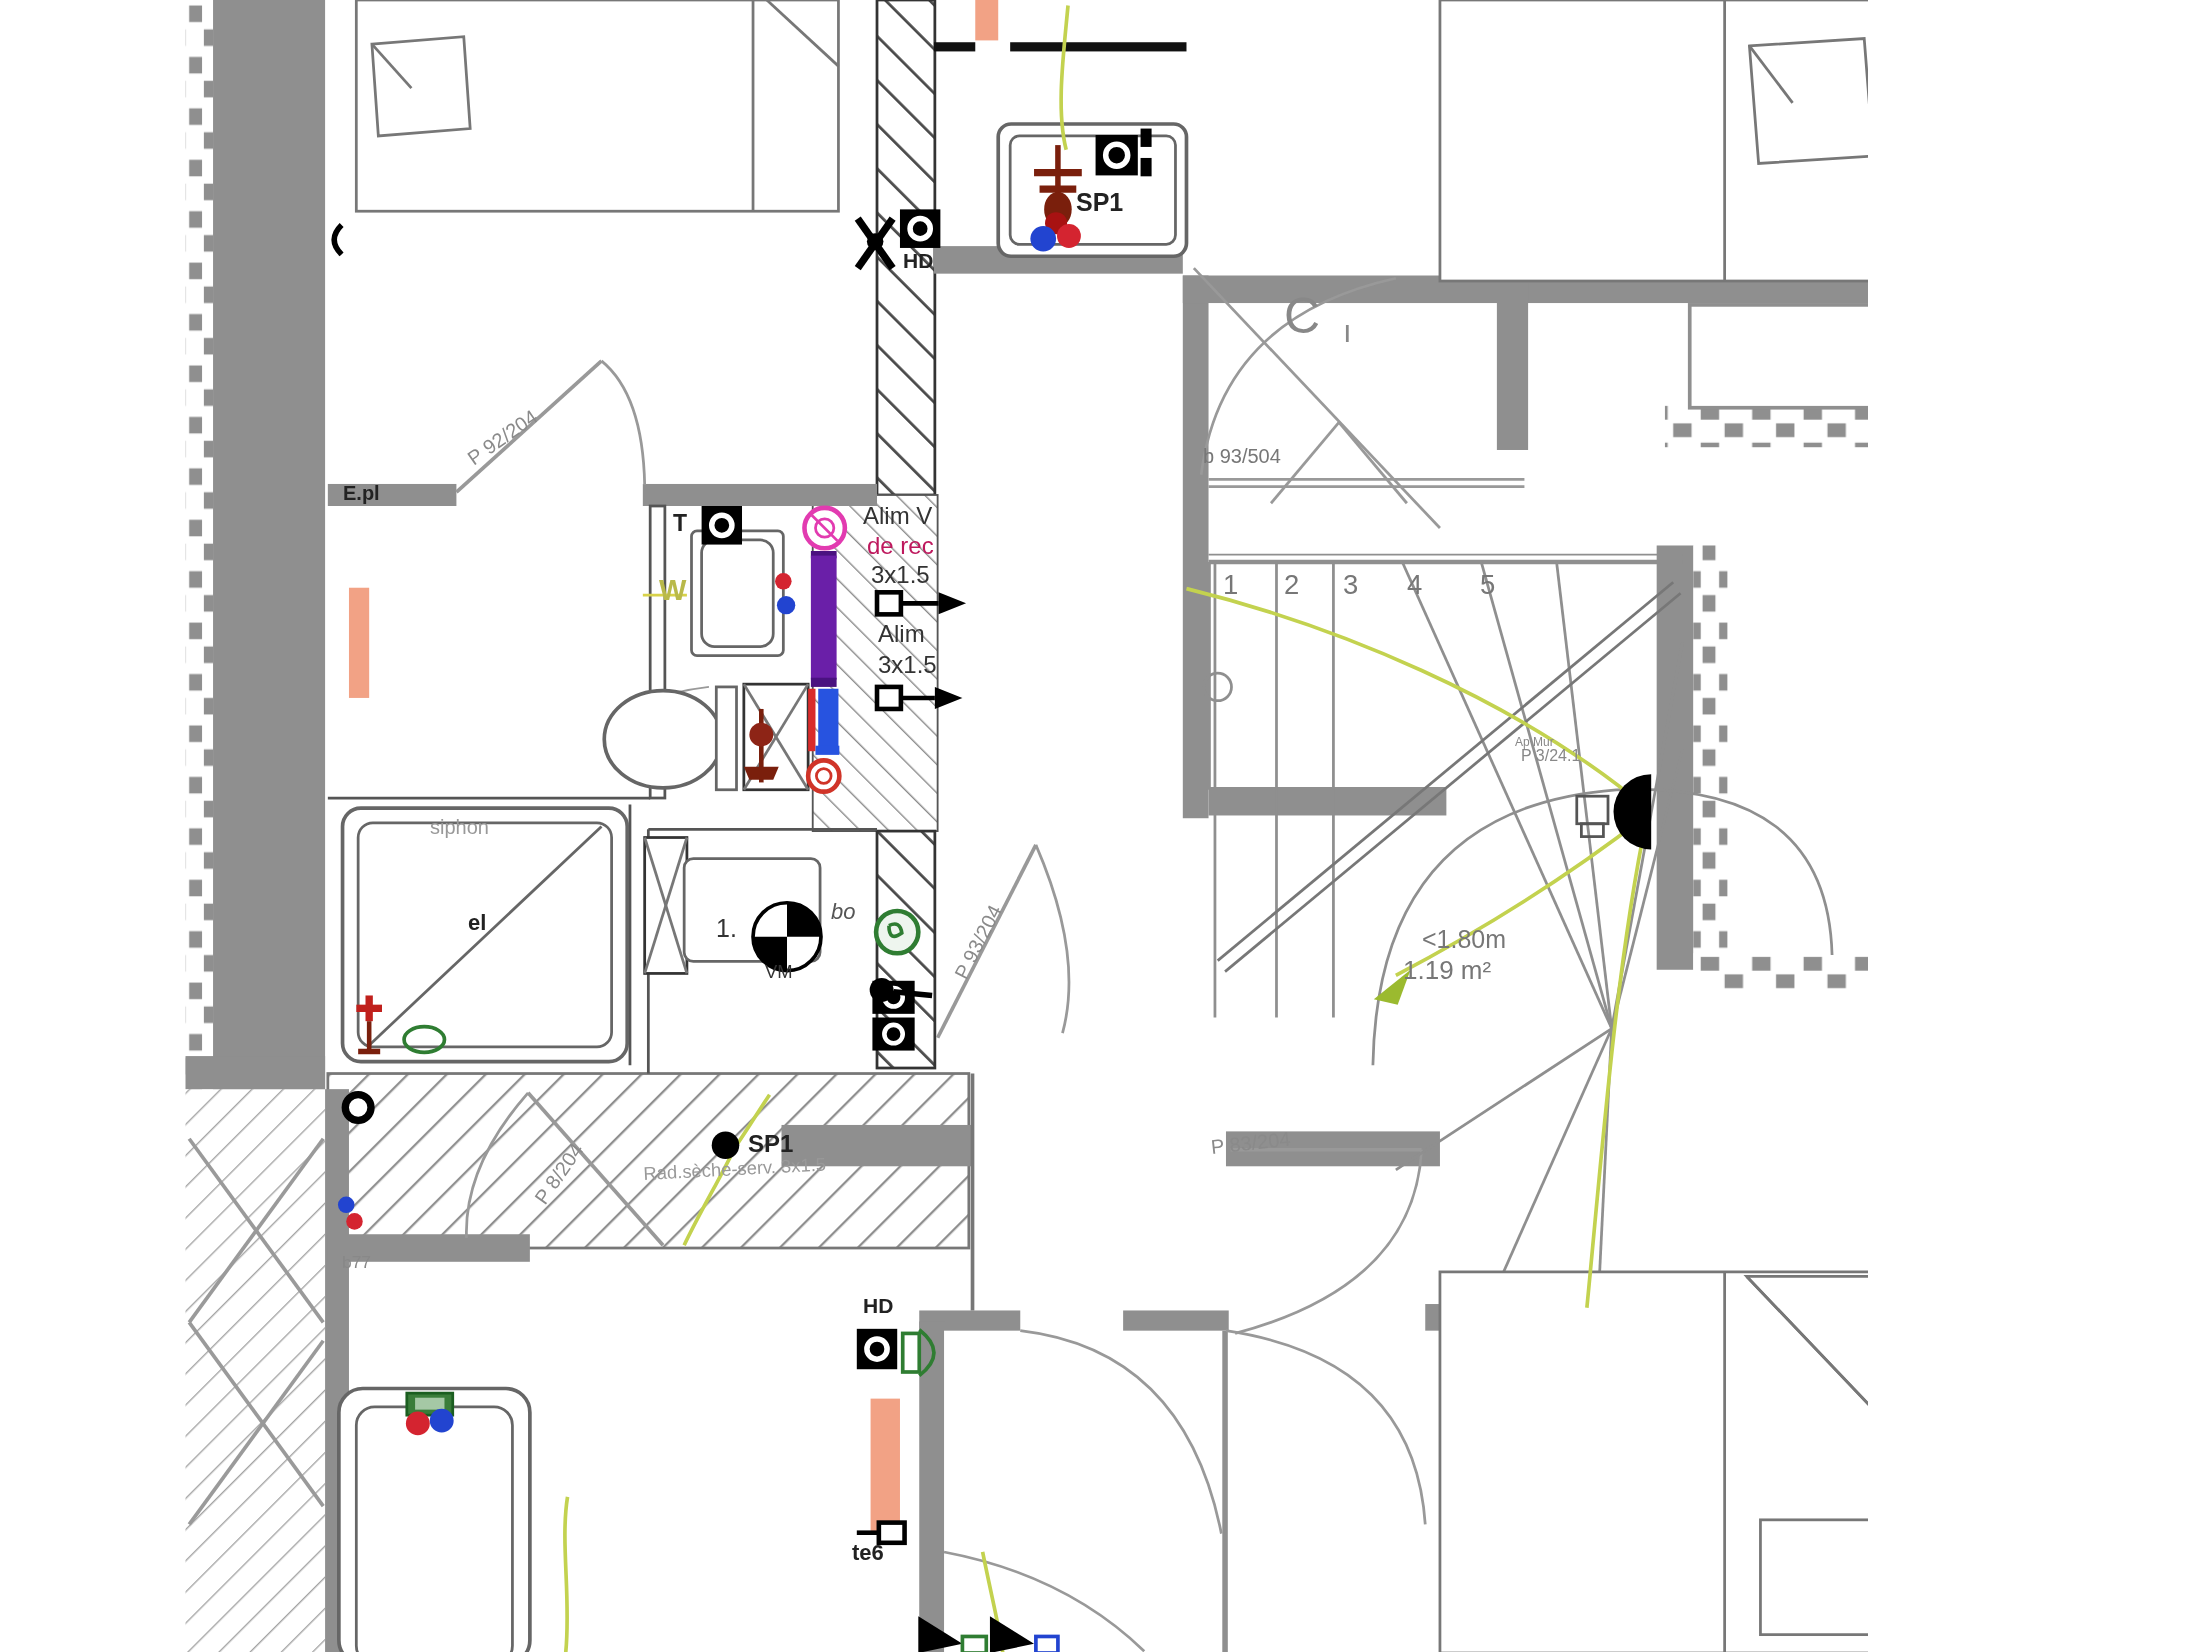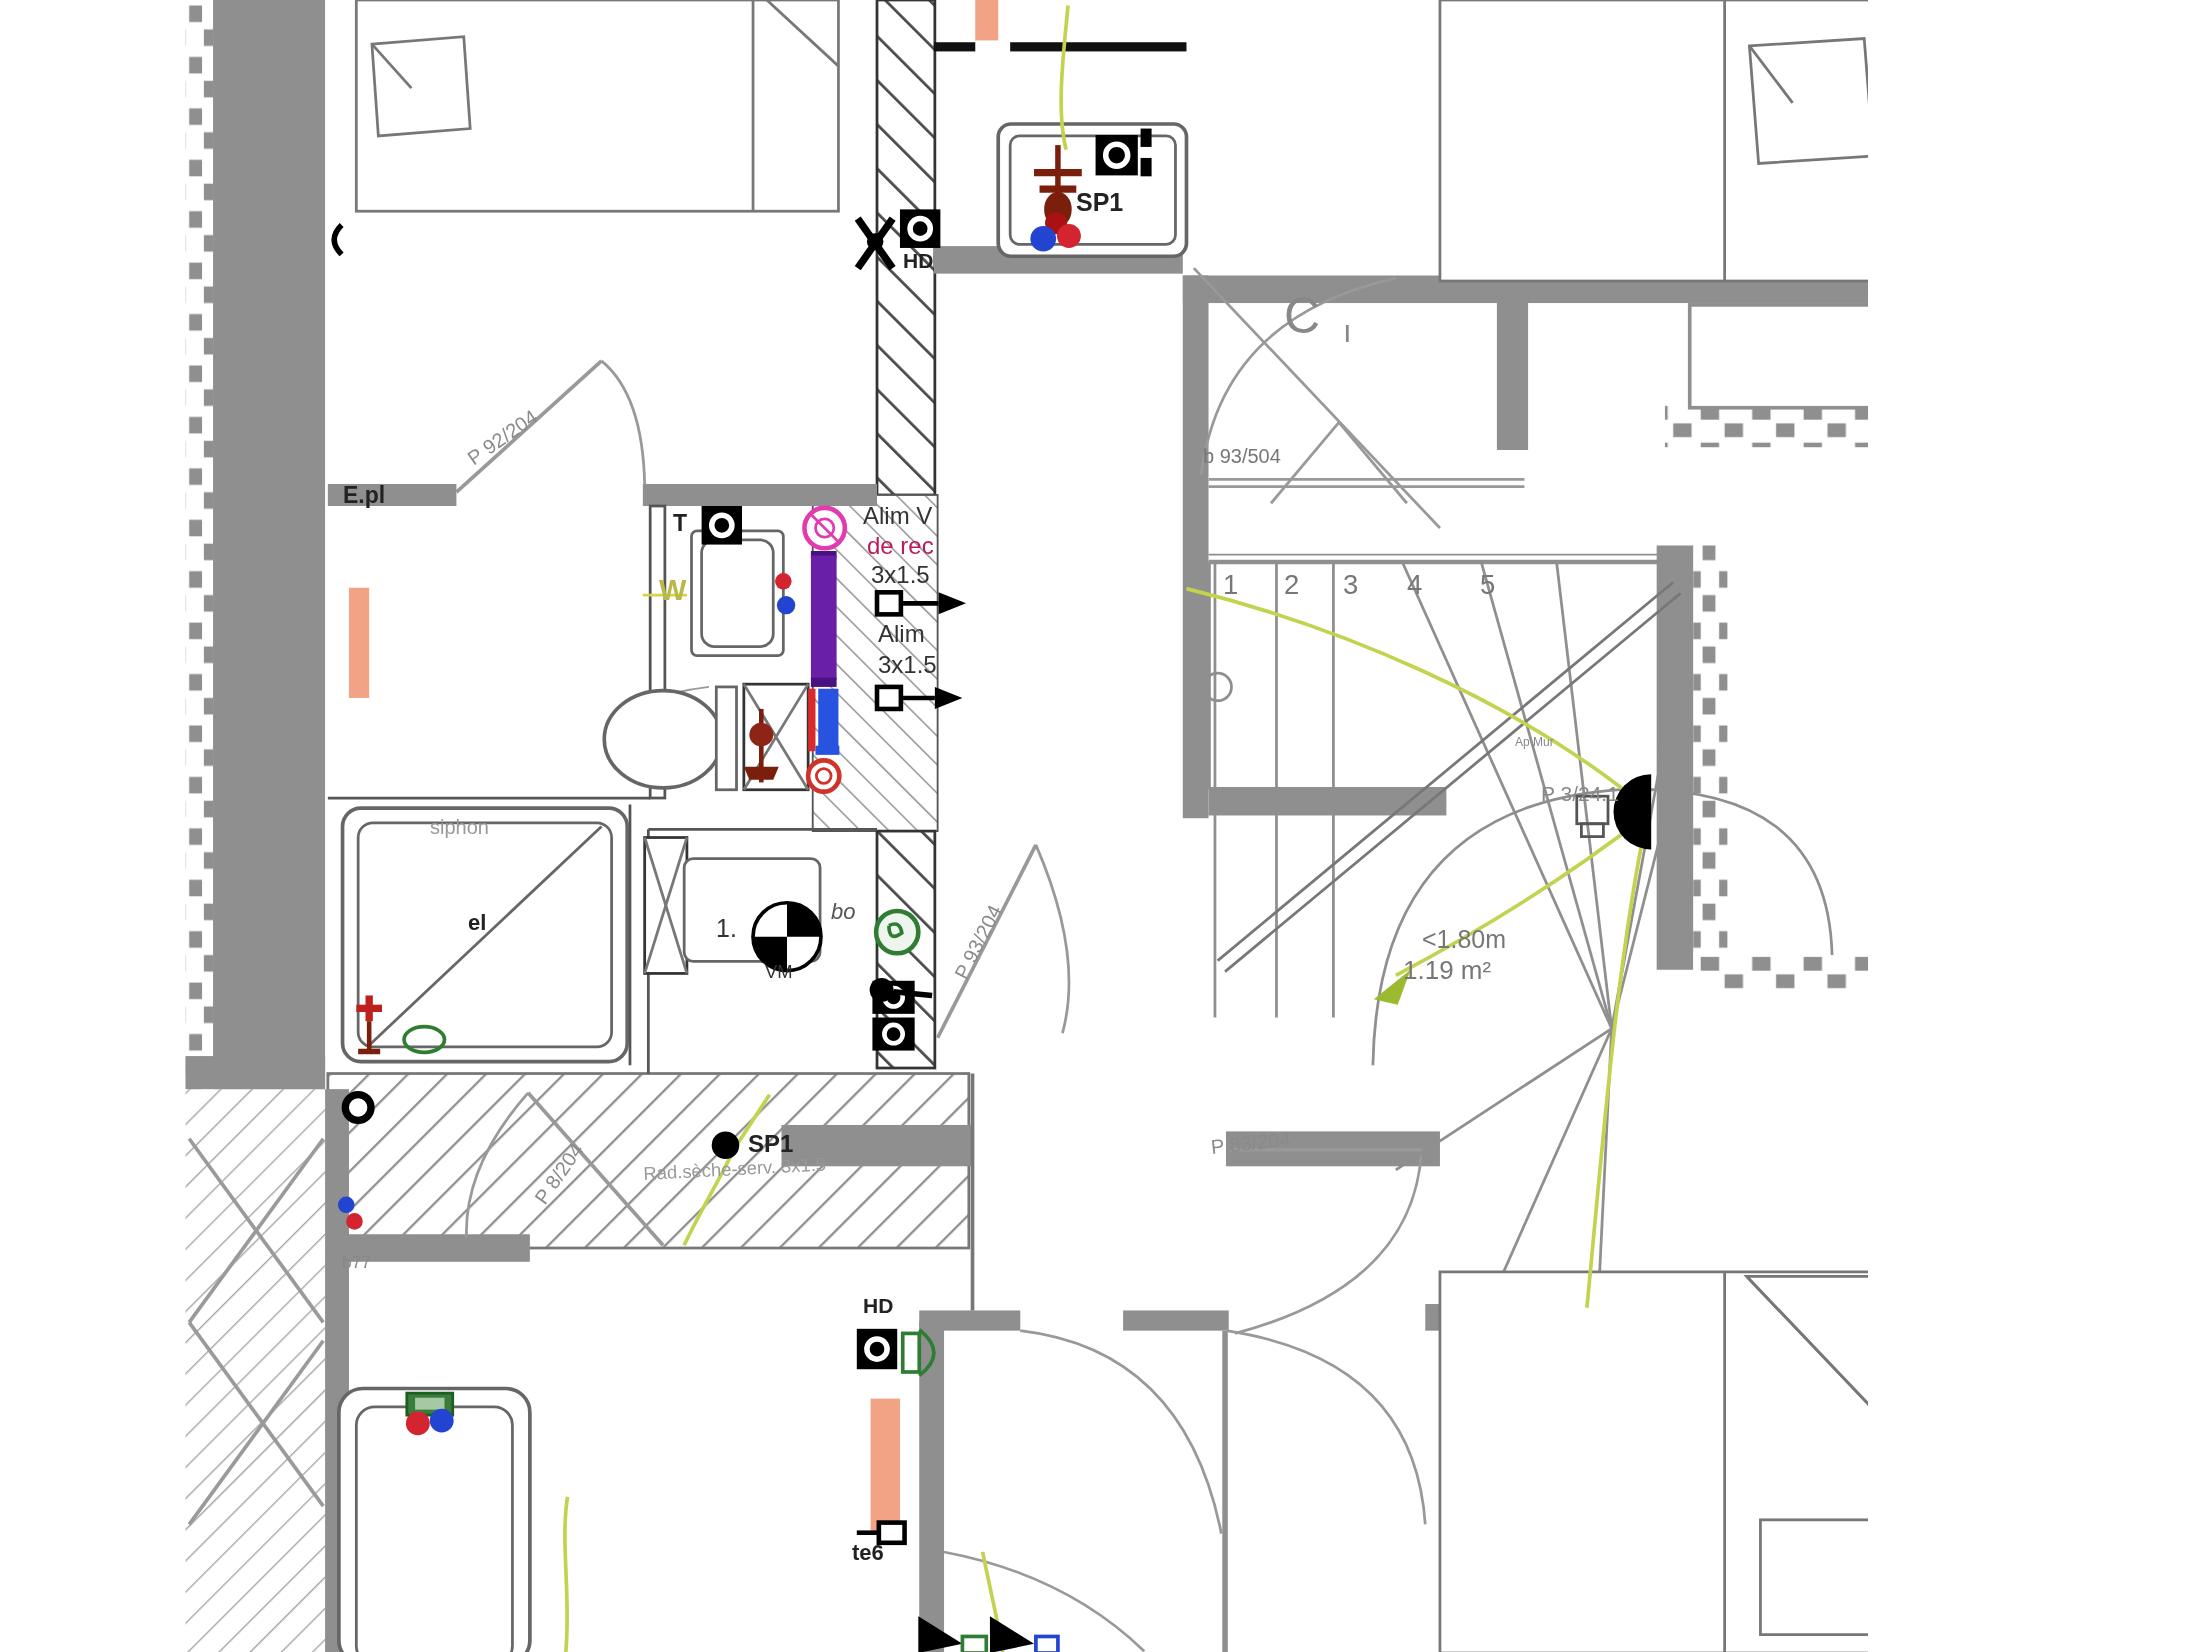--- a/index.html
+++ b/index.html
@@ -370,21 +370,21 @@
 
 <div class="lbl dark bold" style="left:1076px;top:189px;font-size:25px;">SP1</div>
 <div class="lbl dark bold" style="left:903px;top:250px;font-size:21px;">HD</div>
 
 <div class="lbl" style="left:863px;top:503px;font-size:24px;color:#333;">Alim V</div>
 <div class="lbl" style="left:867px;top:533px;font-size:24px;color:#be185d;">de rec</div>
 <div class="lbl" style="left:871px;top:562px;font-size:24px;color:#333;">3x1.5</div>
 <div class="lbl" style="left:878px;top:621px;font-size:24px;color:#333;">Alim</div>
 <div class="lbl" style="left:878px;top:652px;font-size:24px;color:#333;">3x1.5</div>
 
-<div class="lbl dark bold" style="left:343px;top:483px;font-size:23px;">E.pl</div>
+<div class="lbl dark bold" style="left:343px;top:483px;font-size:20px;">E.pl</div>
 <div class="lbl rot" style="left:464px;top:452px;font-size:20px;transform:rotate(-35deg);">P 92/204</div>
 <div class="lbl rot" style="left:531px;top:1196px;font-size:20px;transform:rotate(-55deg);">P 8/204</div>
 <div class="lbl rot" style="left:951px;top:973px;font-size:20px;transform:rotate(-63deg);">P 93/204</div>
 <div class="lbl rot" style="left:1210px;top:1137px;font-size:20px;transform:rotate(-6deg);">P 83/204</div>
 <div class="lbl" style="left:1203px;top:446px;font-size:20px;color:#777;">b 93/504</div>
 
 <div class="lbl" style="left:1284px;top:290px;font-size:50px;color:#888;">C</div>
 <div class="lbl" style="left:1343px;top:316px;font-size:31px;color:#888;">ı</div>
 
 <div class="lbl" style="left:388px;top:817px;font-size:20px;color:#999;margin-left:42px;">siphon</div>
@@ -392,21 +392,21 @@
 <div class="lbl dark bold" style="left:673px;top:511px;font-size:23px;">T</div>
 <div class="lbl bold" style="left:659px;top:575px;font-size:29px;color:#b9b94a;">W</div>
 
 <div class="lbl" style="left:1223px;top:571px;font-size:27.5px;color:#777;">1</div>
 <div class="lbl" style="left:1284px;top:571px;font-size:27.5px;color:#777;">2</div>
 <div class="lbl" style="left:1343px;top:571px;font-size:27.5px;color:#777;">3</div>
 <div class="lbl" style="left:1407px;top:571px;font-size:27.5px;color:#777;">4</div>
 <div class="lbl" style="left:1480px;top:571px;font-size:27.5px;color:#777;">5</div>
 
 <div class="lbl" style="left:1515px;top:736px;font-size:12px;color:#888;">Ap Mur</div>
-<div class="lbl" style="left:1521px;top:783px;font-size:21px;color:#888;margin-left:20px;">P 3/24.1</div>
+<div class="lbl" style="left:1521px;top:748px;font-size:16px;color:#888;">P 3/24.1</div>
 
 <div class="lbl" style="left:1422px;top:926px;font-size:25px;color:#777;">&lt;1.80m</div>
 <div class="lbl" style="left:1403px;top:957px;font-size:26px;color:#777;">1.19 m²</div>
 
 <div class="lbl" style="left:716px;top:915px;font-size:25px;color:#333;">1.</div>
 <div class="lbl" style="left:765px;top:962px;font-size:18.4px;color:#333;">VM</div>
 <div class="lbl" style="left:831px;top:900px;font-size:22px;color:#555;font-style:italic;">bo</div>
 
 <div class="lbl dark bold" style="left:748px;top:1131px;font-size:24px;">SP1</div>
 <div class="lbl rot" style="left:643px;top:1164px;font-size:18.4px;color:#999;transform:rotate(-3deg);">Rad.sèche-serv. 3x1.5</div>

